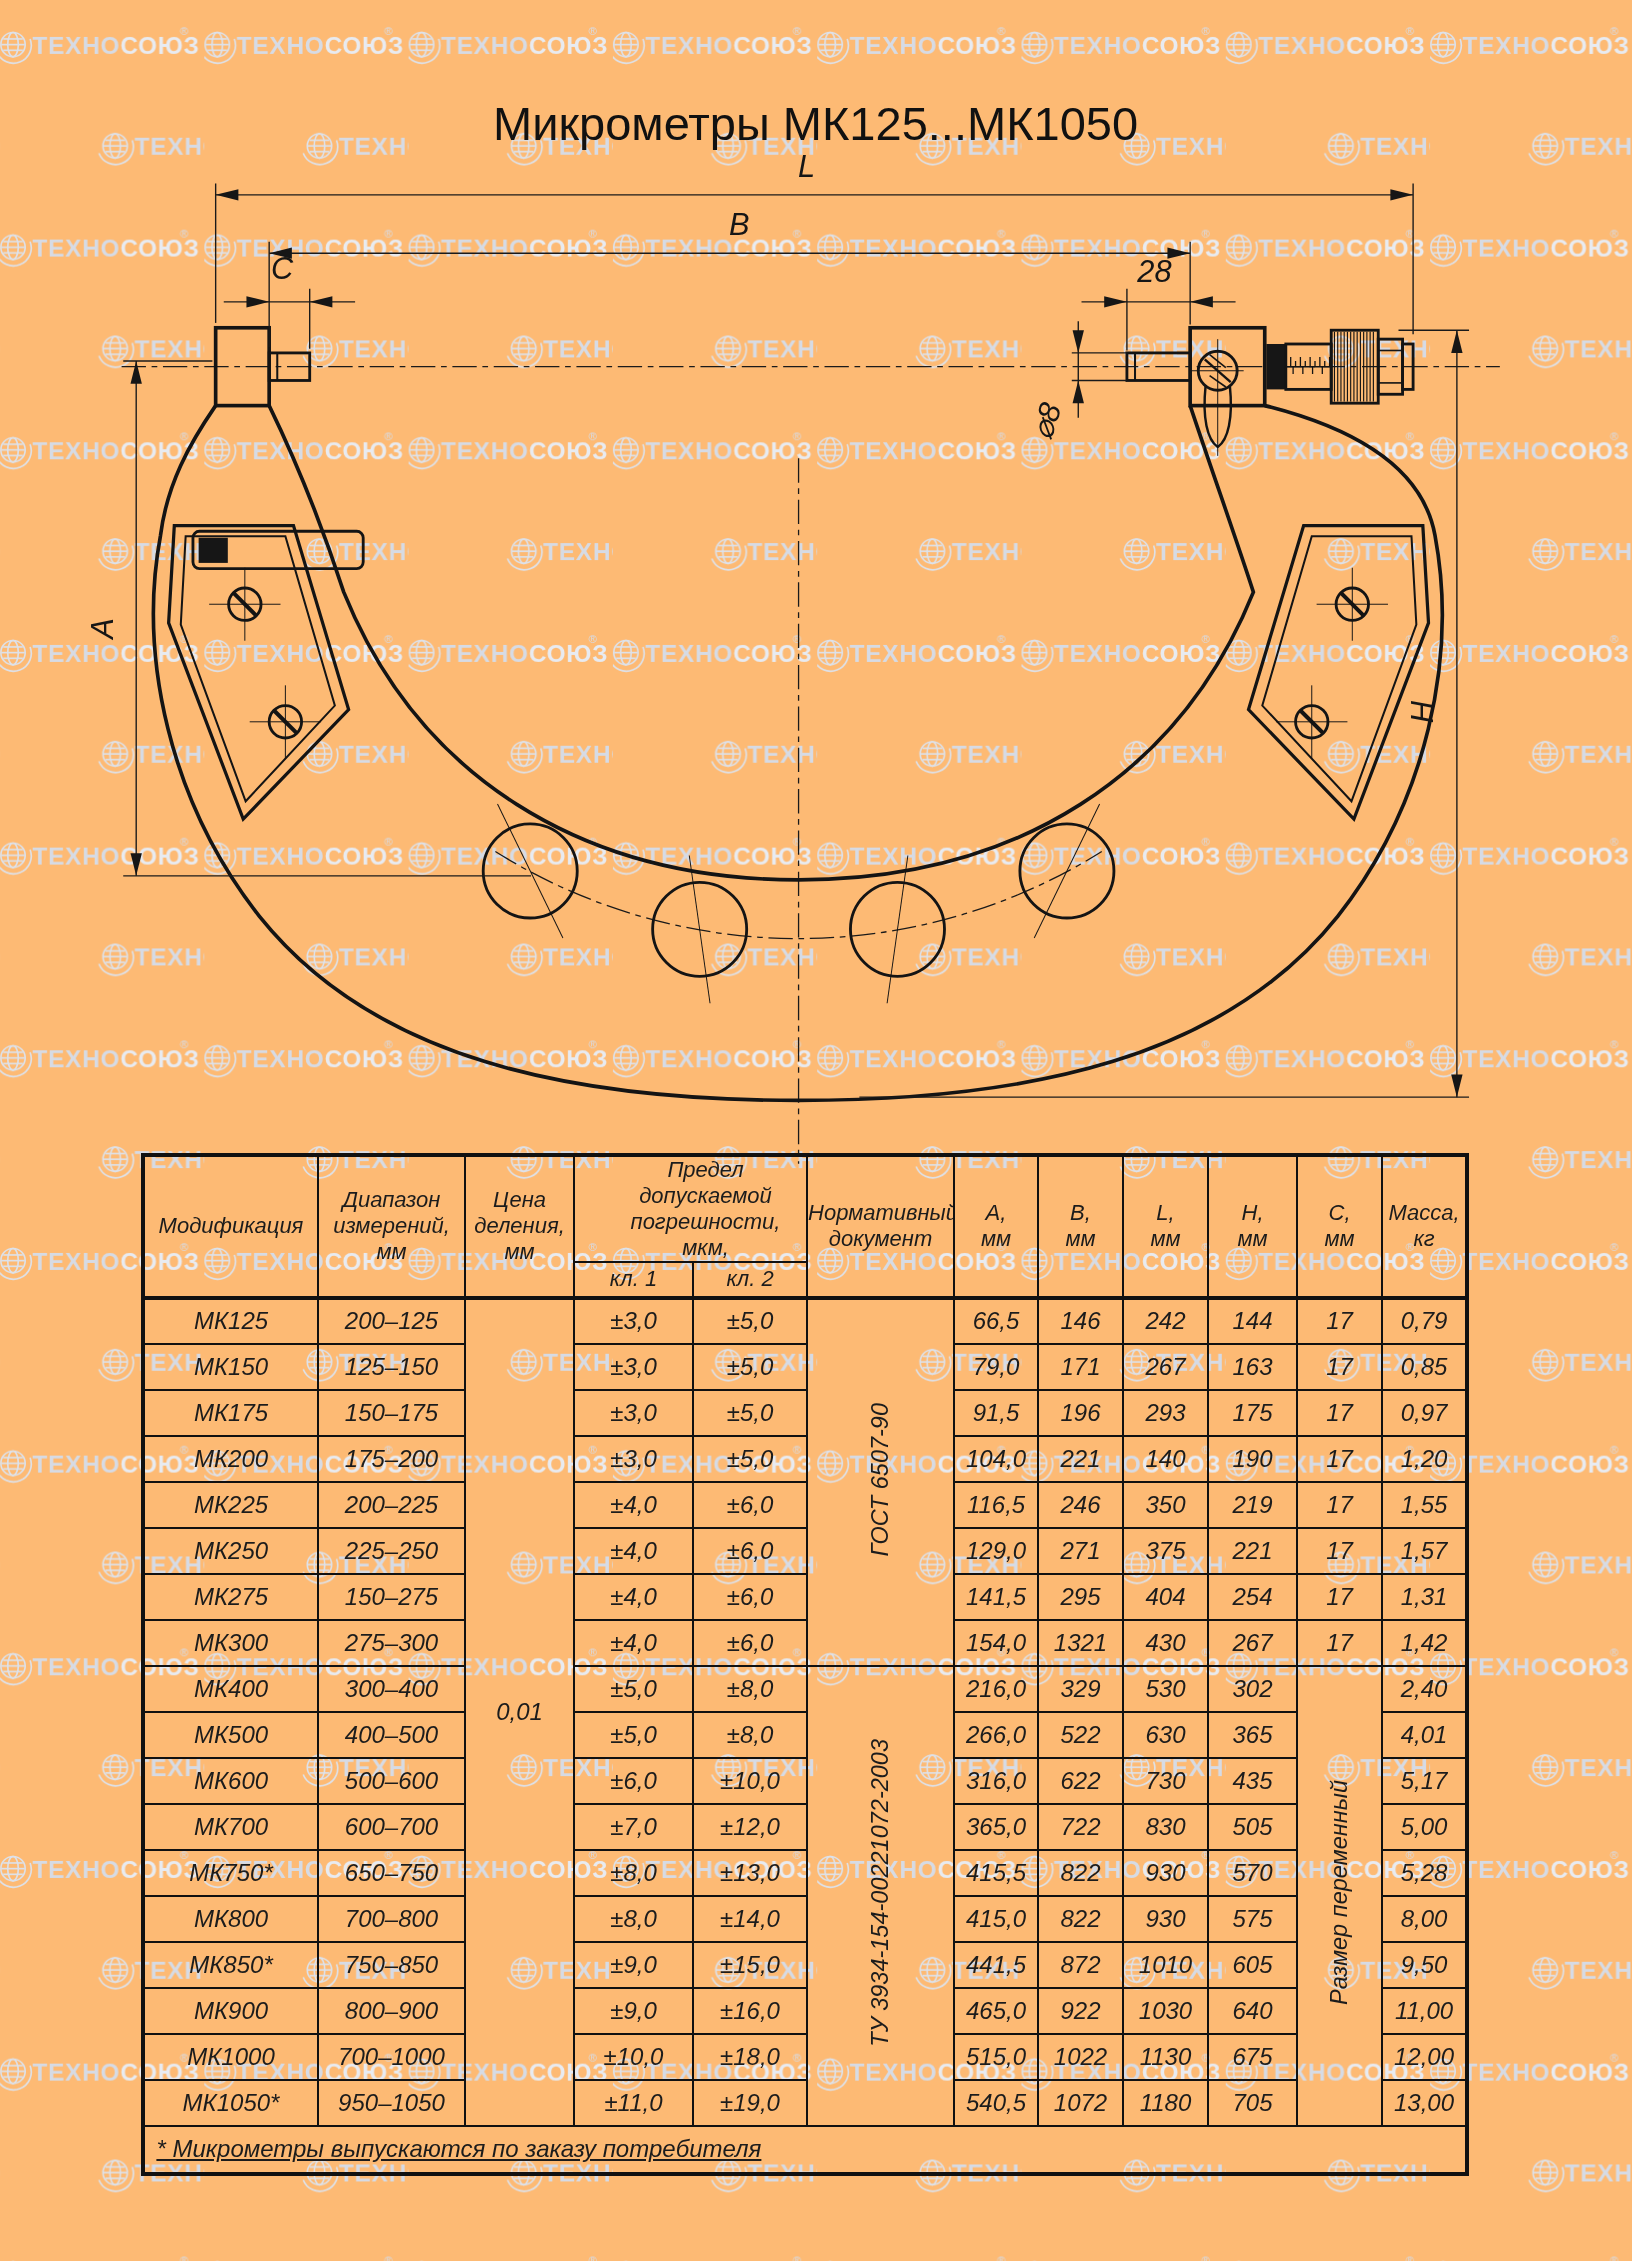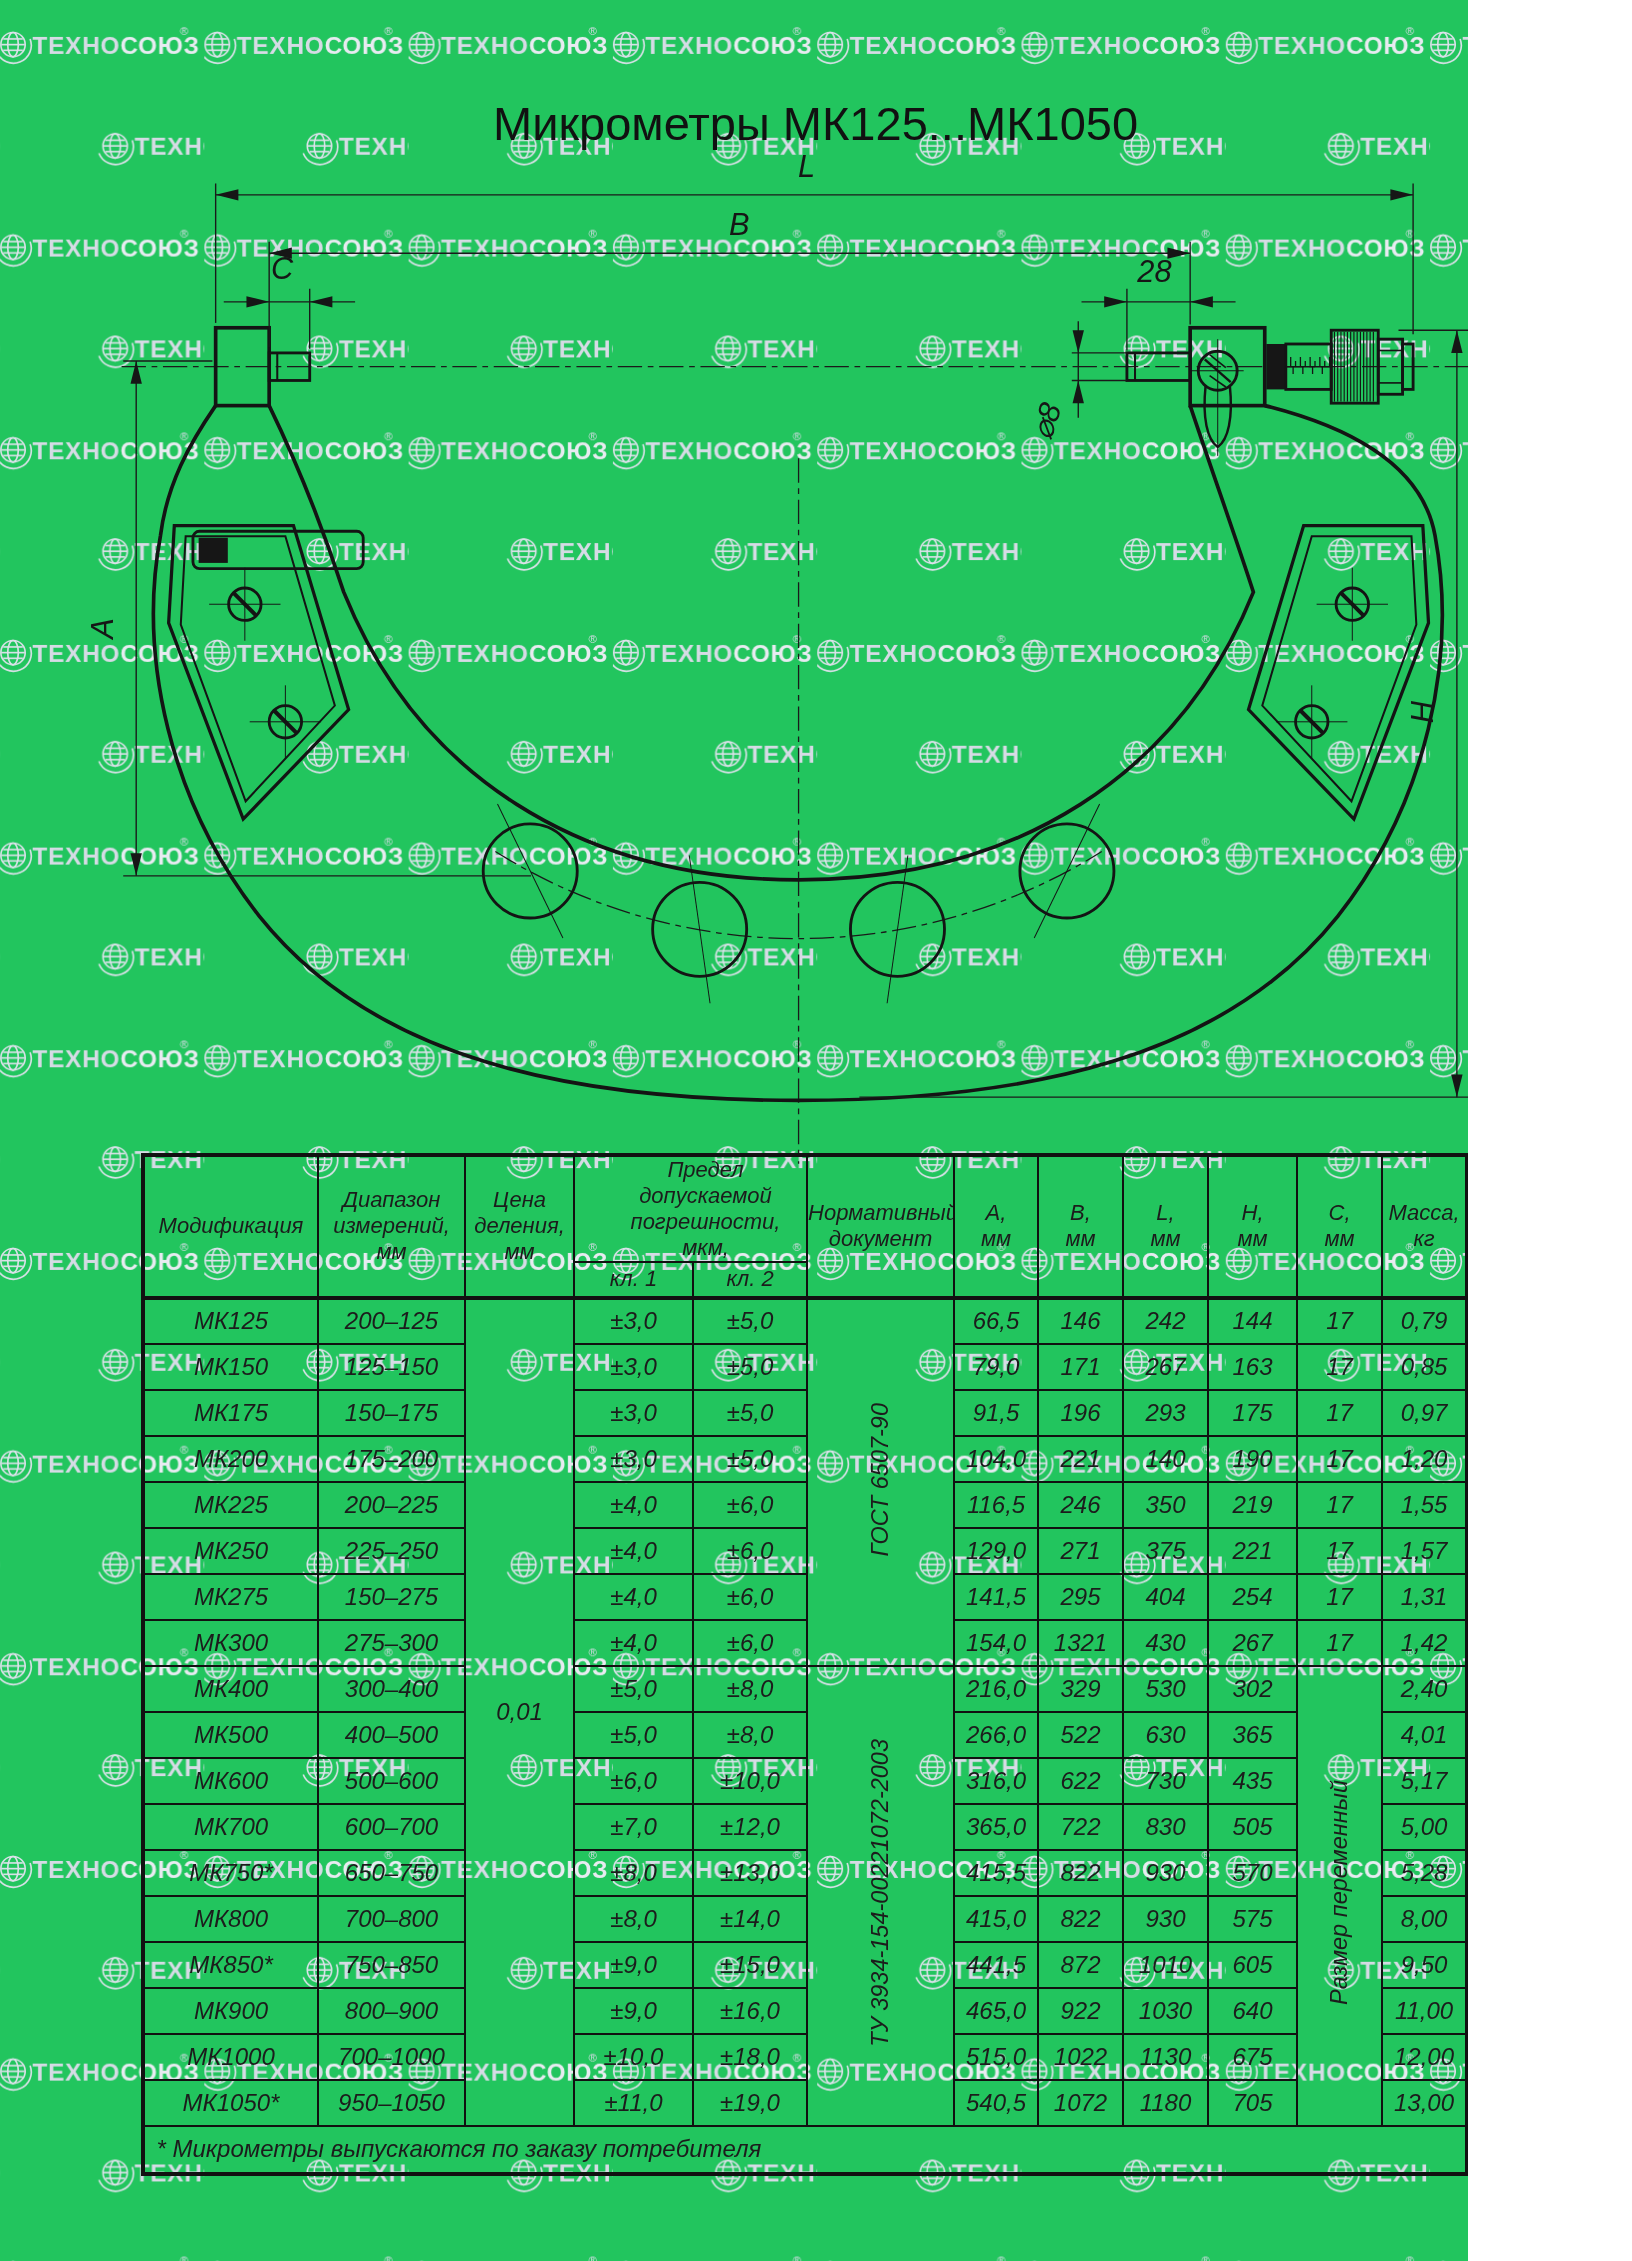--- a/index.html
+++ b/index.html
@@ -1,31 +1,31 @@
 <!DOCTYPE html>
 <html style="font-size:13px"><head>
 <meta charset="utf-8">
 <style>
   html,body{margin:0;padding:0;background:#ffffff;}
-  .page{position:relative;width:1468px;height:2261px;background:#22c55e;overflow:hidden;
+  .page{position:relative;width:1632px;height:2261px;background:#fdba74;overflow:hidden;
         font-family:"Liberation Sans",sans-serif;color:#161616;}
   .layer{position:absolute;left:0;top:0;}
   
   table.spec{position:absolute;left:141px;top:1153px;width:1324px;border-collapse:collapse;
              table-layout:fixed;background:transparent;font-style:italic;}
   table.spec{border:4.9px solid #111;}
   table.spec th,table.spec td{border:2.4px solid #111;padding:0;text-align:center;vertical-align:middle;
              color:#1c1c1c;background:transparent;font-weight:normal;overflow:hidden;}
   table.spec thead th{font-size:22px;line-height:1.18;white-space:pre-line;border-bottom-width:4.9px;}
   table.spec thead th.grp{border-bottom-width:2.4px;padding-left:30px;}
   table.spec thead tr.r1{height:85px;}
   table.spec thead tr.r2{height:36px;}
   table.spec tbody tr{height:46px;}
   table.spec tbody td{font-size:24px;}
-  table.spec tfoot td{height:45px;font-size:24px;text-align:left;padding-left:11.4px;border-top:2.4px solid #111;}
+  table.spec tfoot td{height:45px;font-size:24px;text-align:left;padding-left:11.4px;border-top:2.4px solid #111;text-decoration:underline;}
   .vt{writing-mode:vertical-rl;transform:rotate(180deg);display:inline-block;white-space:nowrap;
       font-size:23.5px;font-style:italic;color:#1c1c1c;}
 </style>
 </head>
 <body>
 
 <div class="page">
 
   <svg class="layer" width="1632" height="2261" aria-hidden="true" viewBox="0 0 2013 2789">
     <defs>

